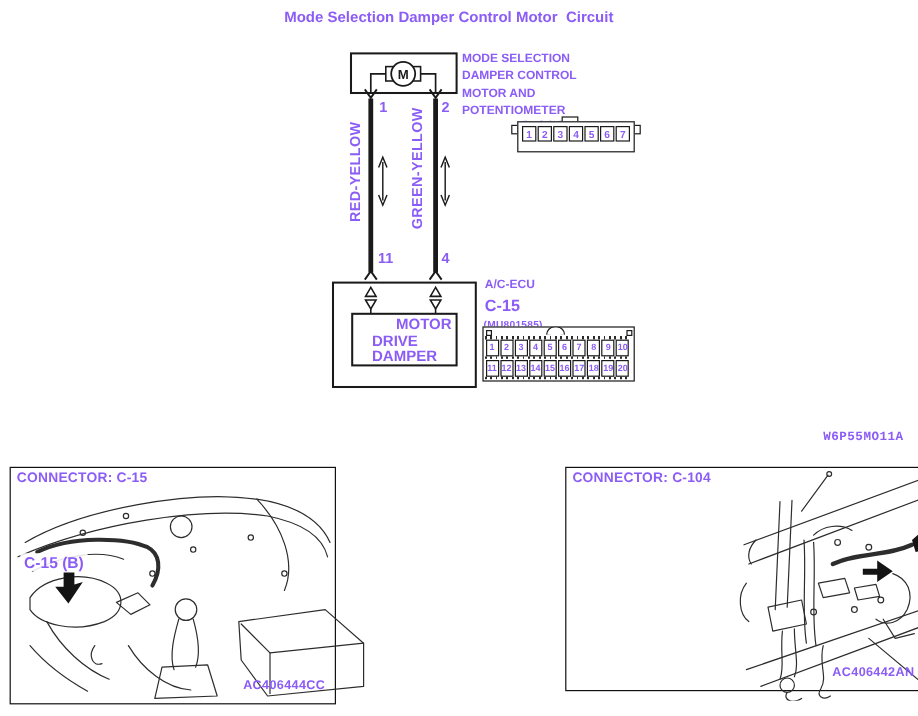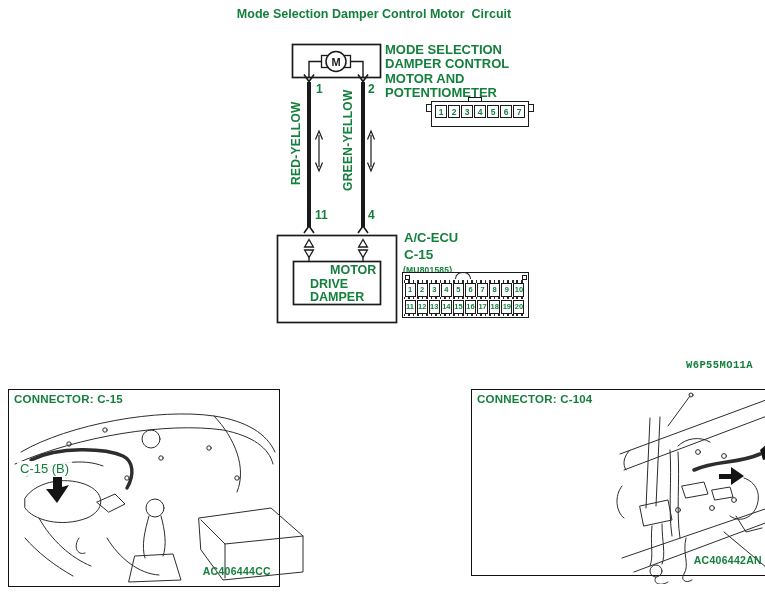--- a/index.html
+++ b/index.html
@@ -1,37 +1,37 @@
 <!DOCTYPE html>
 <html><head>
 <meta charset="utf-8">
 <style>
   html,body{margin:0;padding:0;background:#fff;}
   #page{position:relative;width:765px;height:597px;background:#fff;overflow:hidden;
-        font-family:"Liberation Sans",sans-serif;color:#15803d;}
+        font-family:"Liberation Sans",sans-serif;color:#8b5cf6;}
   .abs{position:absolute;}
-  .lbl{font-weight:600;font-size:13px;line-height:14.4px;white-space:nowrap;}
+  .lbl{font-weight:600;font-size:10px;line-height:14.4px;white-space:nowrap;}
   .pin{font-weight:600;font-size:12px;white-space:nowrap;}
   .vert{writing-mode:vertical-rl;transform:rotate(180deg);font-weight:600;font-size:12px;
         letter-spacing:.3px;white-space:nowrap;}
   .title{font-weight:bold;font-size:12.5px;text-align:center;white-space:pre;}
   .conn-outer{border:1.7px solid #1a1a1a;background:#fff;box-sizing:border-box;}
   .cellrow{display:flex;gap:1px;}
   .cell{flex:1;border:1px solid #1a1a1a;text-align:center;font-weight:600;background:#fff;
         box-sizing:border-box;padding:0;}
   .cell7{font-size:8.5px;line-height:12px;}
   .cell10{font-size:7.5px;line-height:11.5px;}
   .hatch{background:repeating-linear-gradient(90deg,#2a2a2a 0 1.5px,transparent 1.5px 4.5px);}
   .tab{border:1.4px solid #1a1a1a;background:#fff;box-sizing:border-box;}
   .photo-box{position:absolute;border:1.7px solid #111;background:#fff;box-sizing:border-box;}
   .photo-title{position:absolute;left:5px;top:3px;font-weight:bold;font-size:11.5px;
                letter-spacing:.2px;background:#fff;padding:0 3px 0 0;z-index:3;white-space:nowrap;}
   .photo-code{position:absolute;right:8px;bottom:9px;font-weight:bold;font-size:10.5px;
               letter-spacing:.3px;z-index:3;}
-  .callout{position:absolute;font-weight:400;font-size:13px;background:rgba(255,255,255,.88);
+  .callout{position:absolute;font-weight:700;font-size:13px;background:rgba(255,255,255,.88);
            padding:0 3px;z-index:3;white-space:nowrap;}
   .figcode{font-family:"Liberation Mono",monospace;font-weight:bold;font-size:10.5px;
            letter-spacing:.4px;}
   .smalltxt{font-weight:600;font-size:8.5px;letter-spacing:.2px;white-space:nowrap;}
   svg{display:block;}
 </style>
 </head>
 <body>
 
 <div id="page">

